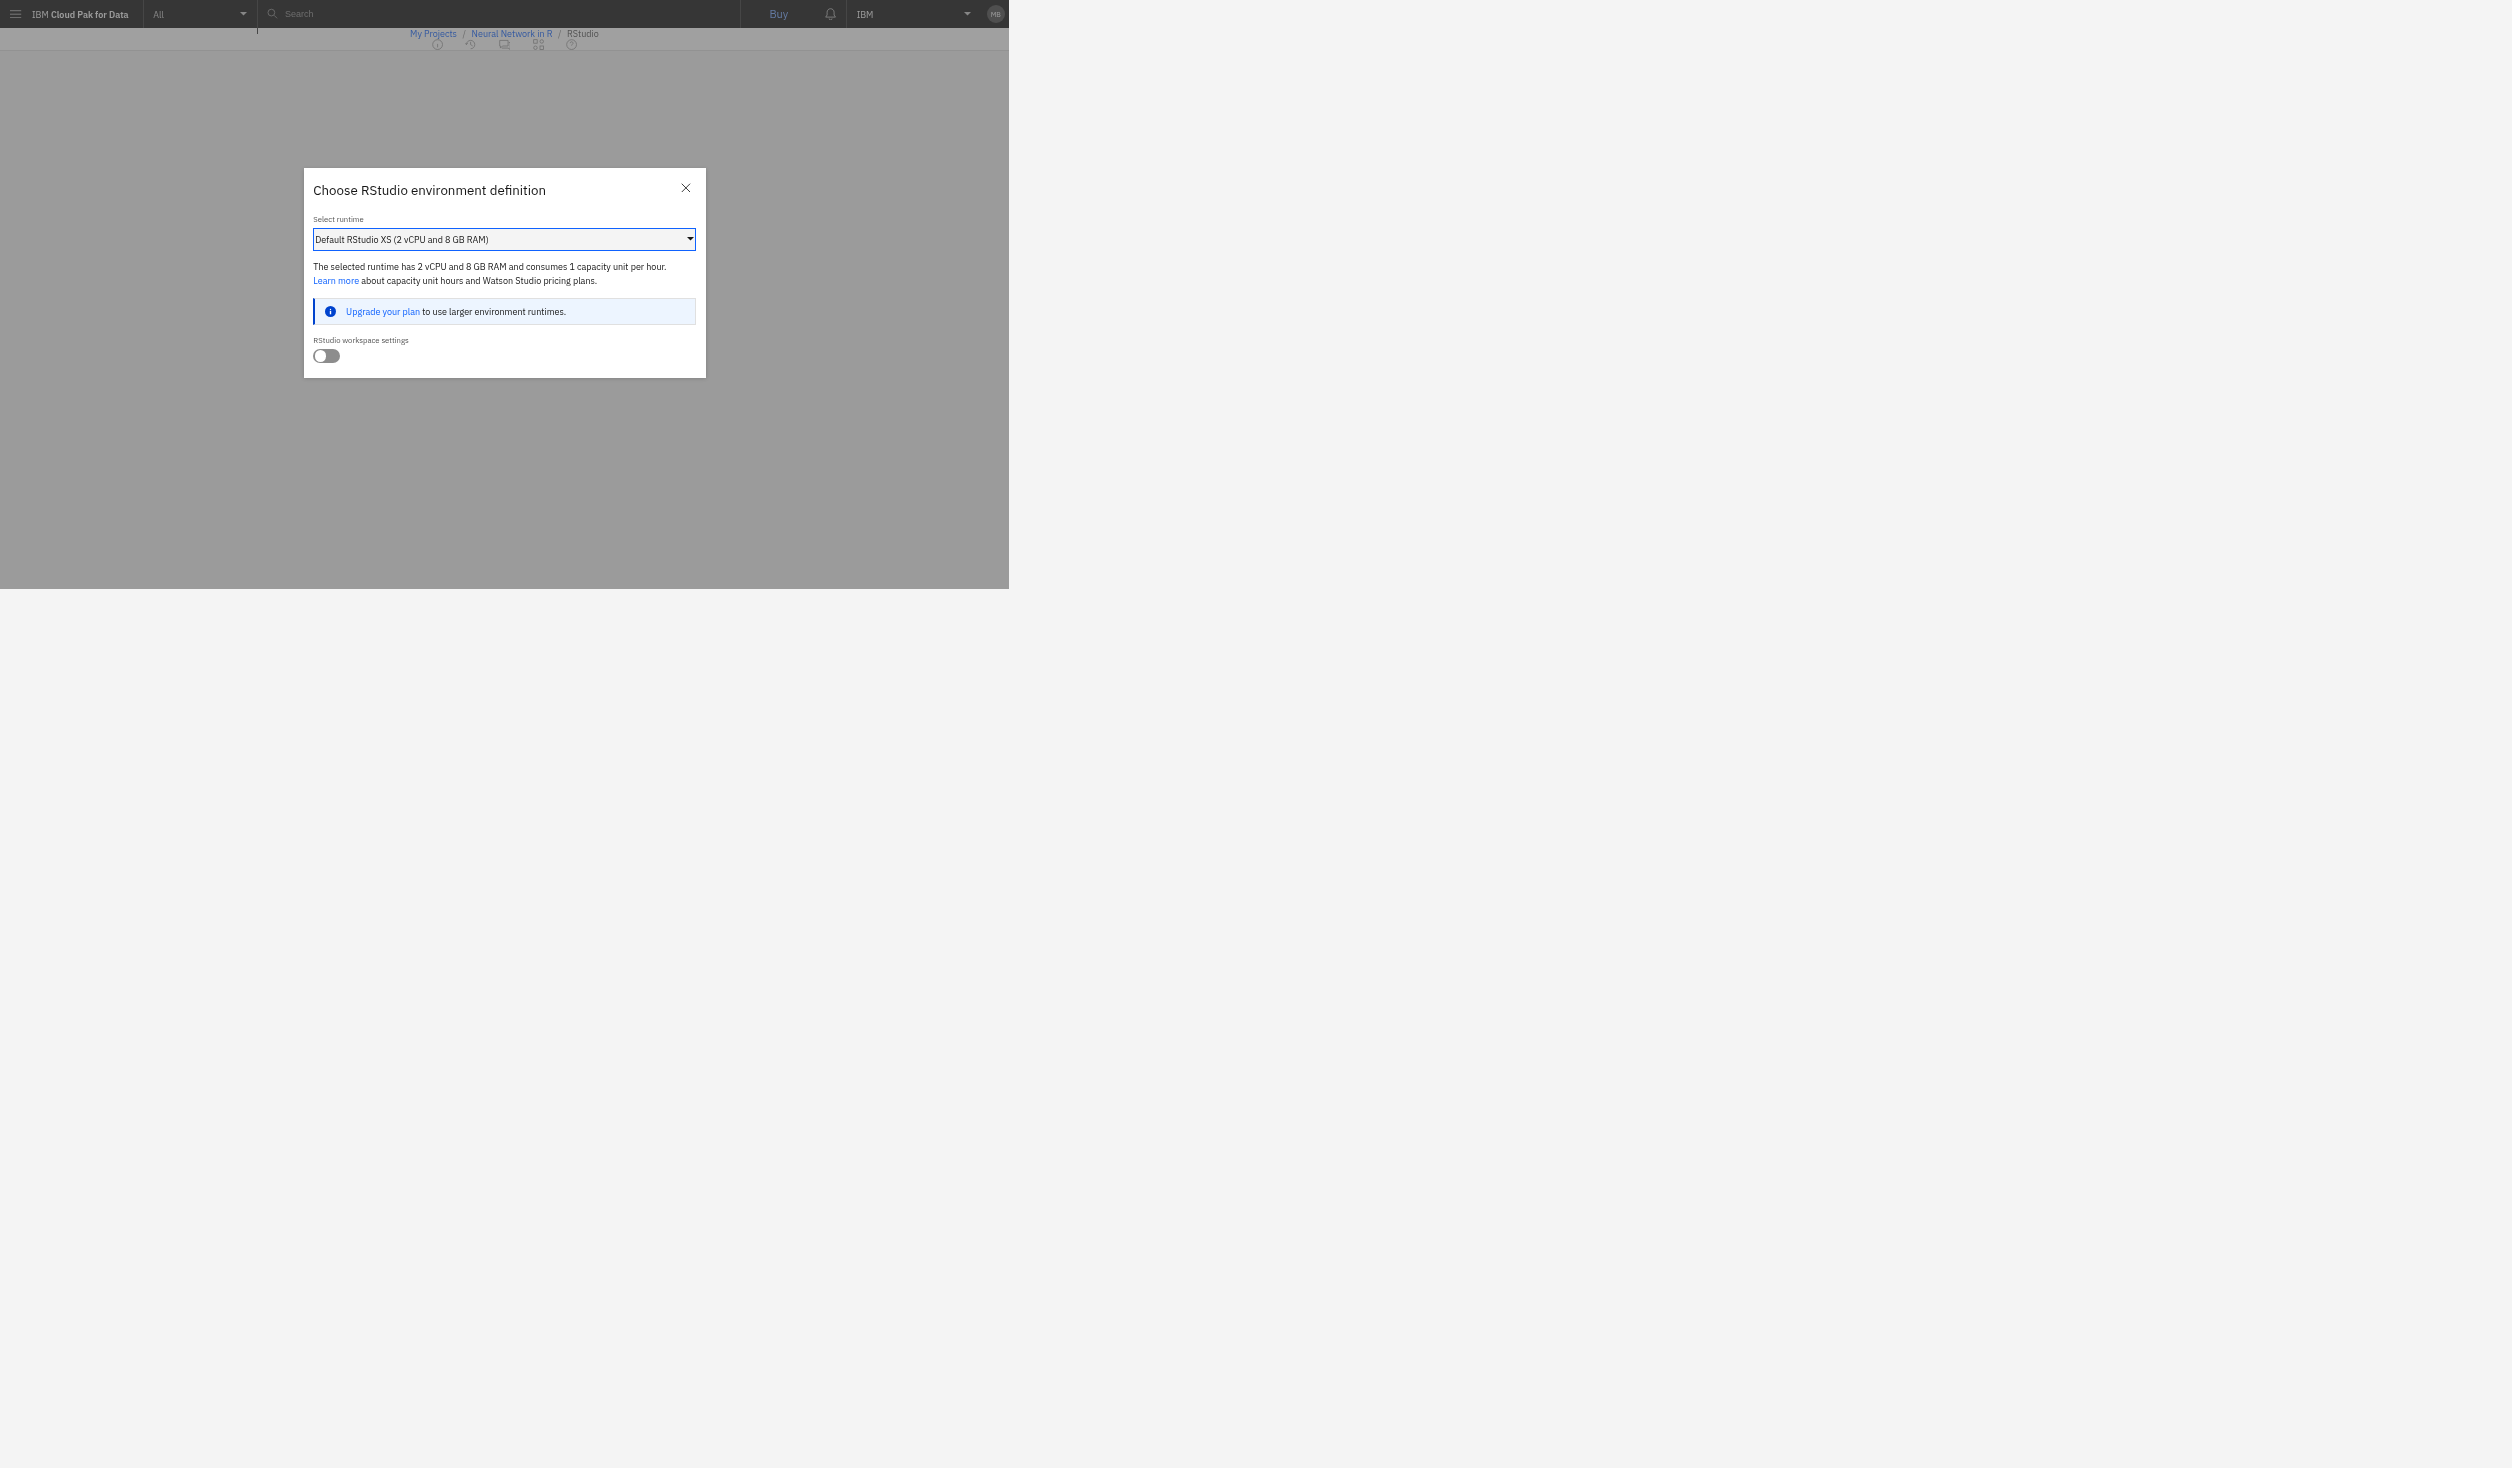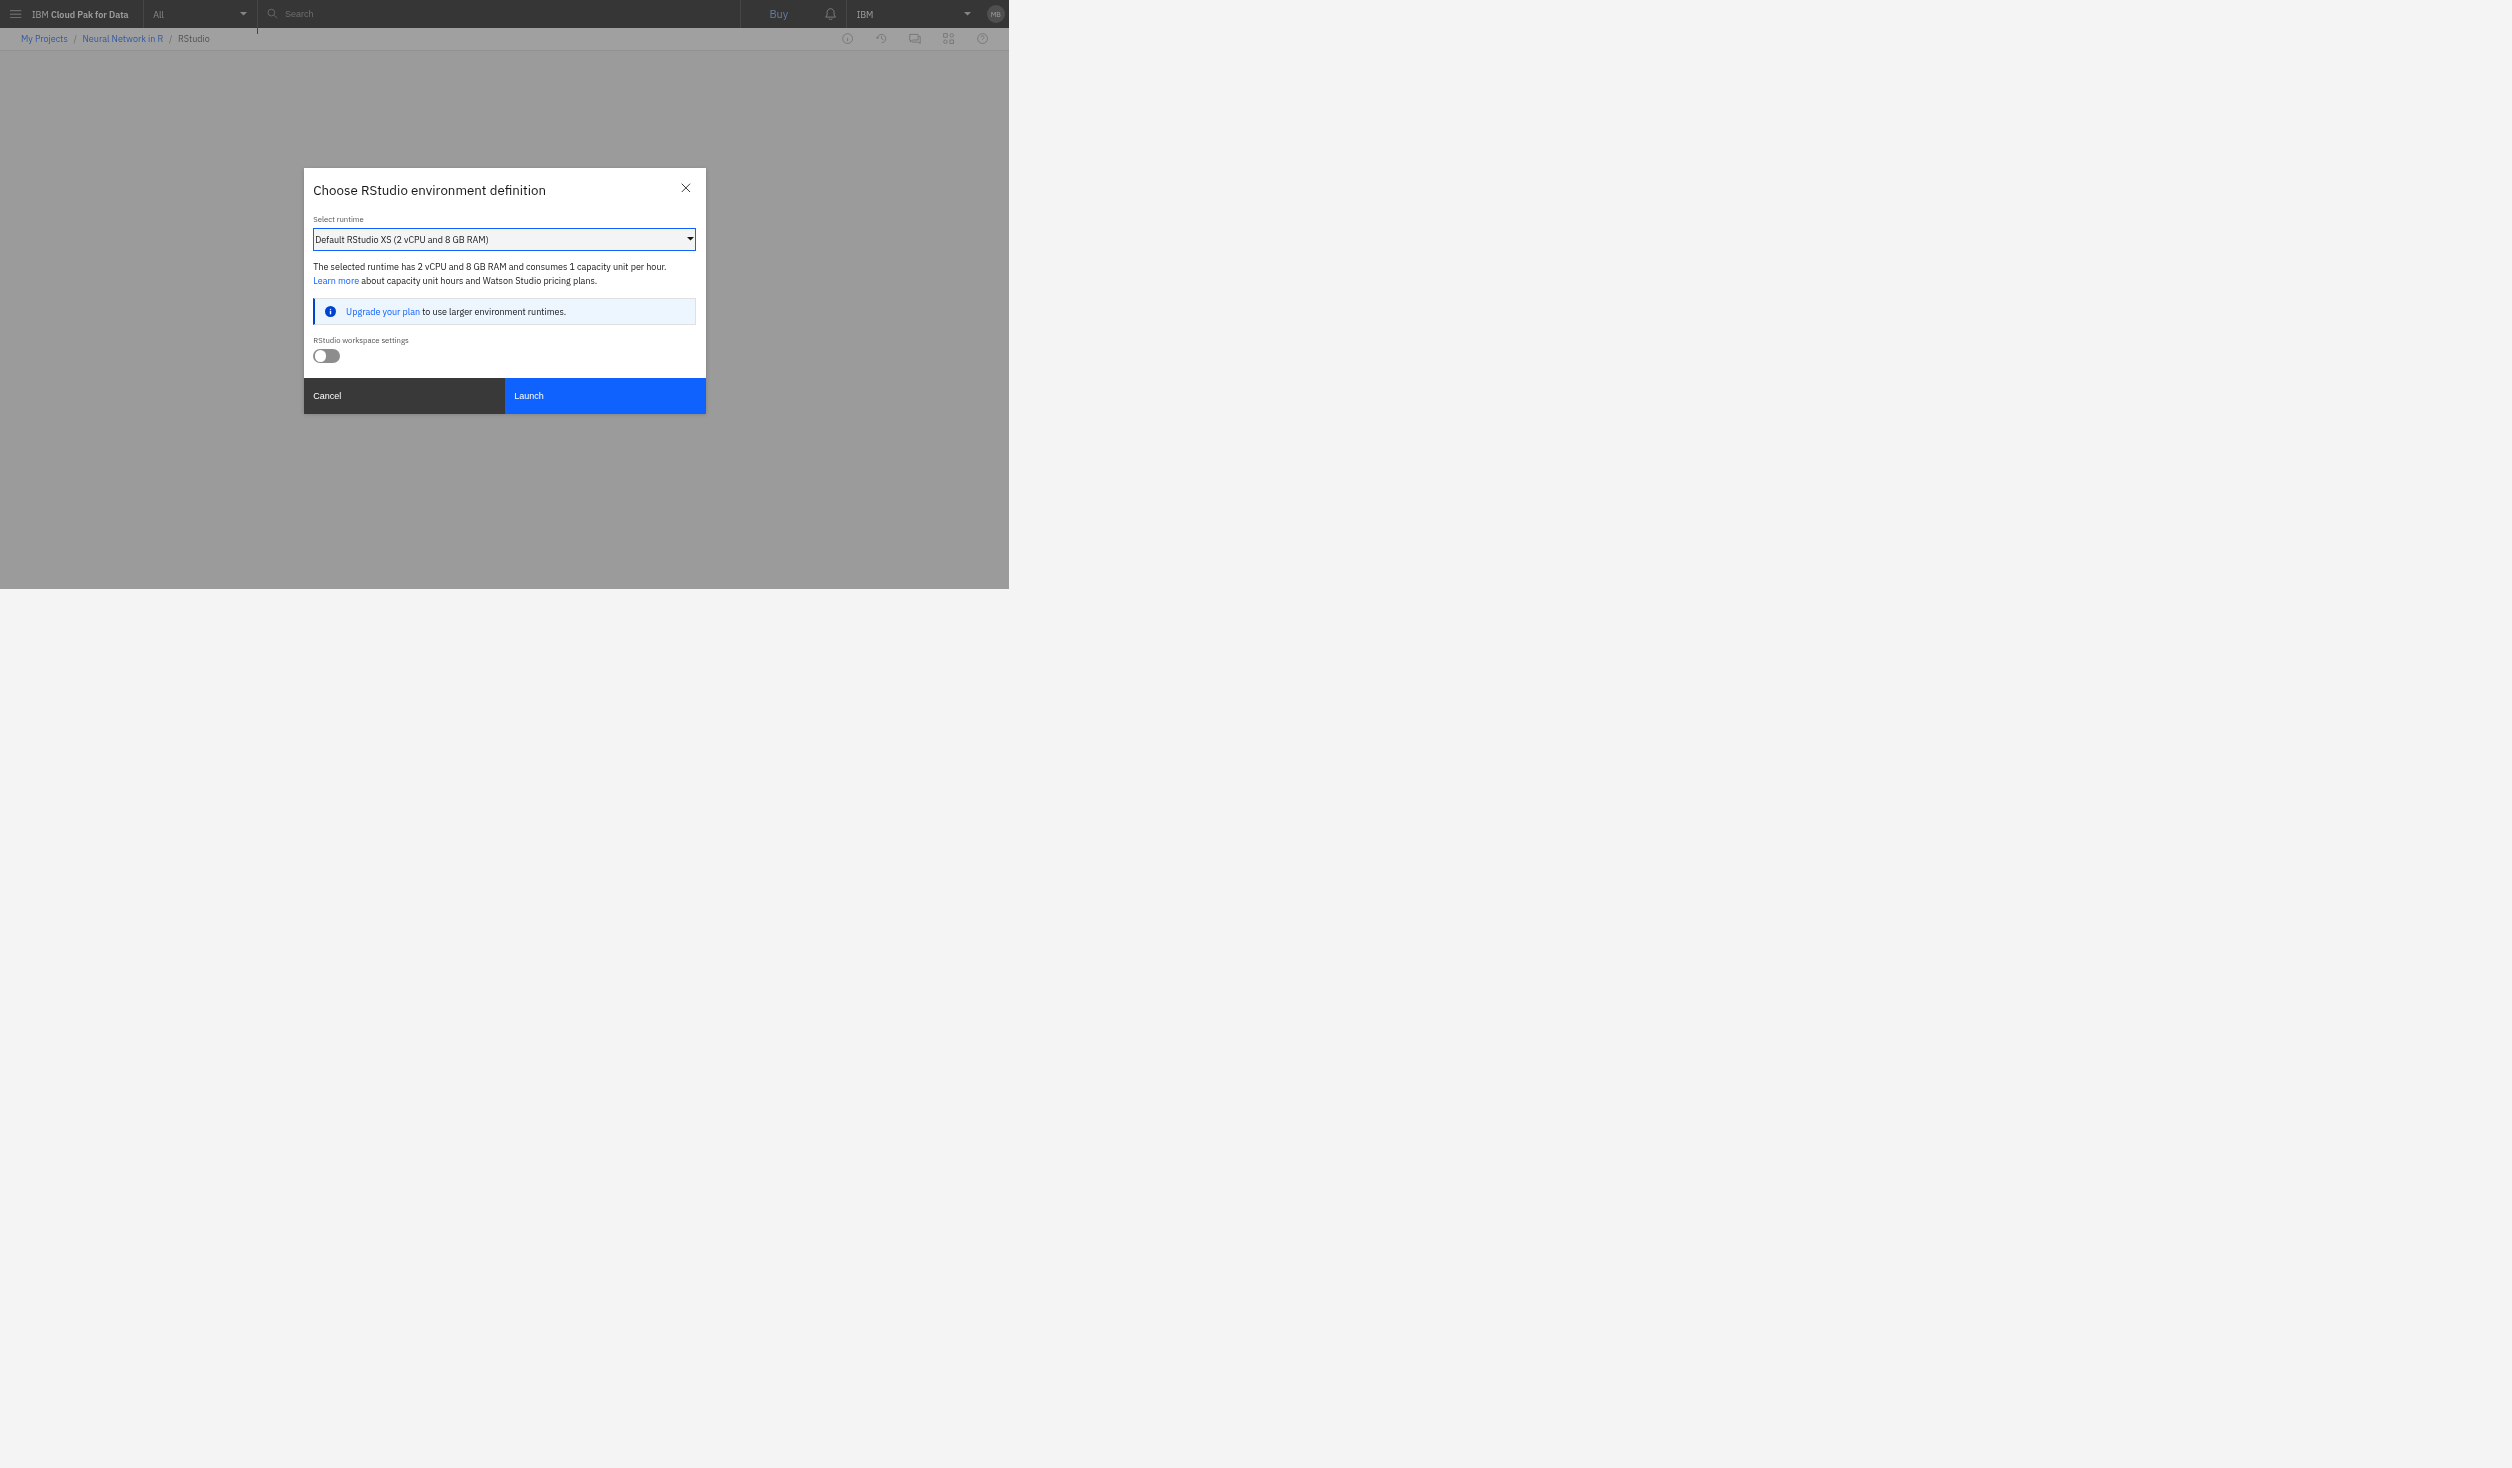--- a/index.html
+++ b/index.html
@@ -21,21 +21,21 @@
     .topbar-search input::placeholder { color: #8d8d8d; }
     .topbar-right { display: flex; align-items: center; height: 28px; }
     .buy-btn { height: 28px; padding: 0 28px; border-left: 0.7px solid #393939; display: flex; align-items: center; color: #78a9ff; font-size: 11px; cursor: pointer; }
     .bell-btn { width: 29.5px; height: 28px; display: flex; align-items: center; justify-content: center; cursor: pointer; }
     .bell-btn svg { stroke: #c6c6c6; fill: none; }
     .account-dd { height: 28px; border-left: 0.7px solid #393939; display: flex; align-items: center; padding: 0 9.8px; gap: 91px; color: #f4f4f4; font-size: 9px; cursor: pointer; }
     .account-dd svg { fill: #c6c6c6; }
     .avatar { width: 18px; height: 18px; border-radius: 50%; background: #4c4c4c; color: #f4f4f4; display: flex; align-items: center; justify-content: center; font-size: 7px; margin: 0 4.2px 0 5.6px; cursor: pointer; }
 
     
-    .subheader { height: 22.5px; background: #fff; border-bottom: 0.7px solid #e0e0e0; display: flex; align-items: center; padding: 0 21px 0 21px; justify-content: space-between; }
+    .subheader { height: 22.5px; background: #fff; border-bottom: 0.7px solid #e0e0e0; display: flex; align-items: center; padding: 0 21px 0 21px; justify-content: space-between; flex-direction: column; }
     .breadcrumbs { display: flex; align-items: center; font-size: 9px; gap: 5.6px; }
     .breadcrumbs a { color: #0f62fe; text-decoration: none; cursor: pointer; }
     .breadcrumbs .sep { color: #8d8d8d; }
     .breadcrumbs .current { color: #525252; }
     .sub-actions { display: flex; align-items: center; gap: 22.5px; }
     .sub-icon { width: 11.2px; height: 11.2px; display: flex; align-items: center; justify-content: center; cursor: pointer; }
     .sub-icon svg { stroke: #8d8d8d; fill: none; }
 
     
     .scrim { position: absolute; inset: 0; background: rgba(82,82,82,0.55); }
@@ -191,22 +191,14 @@
       </div>
       <div class="info-text">
         <a>Upgrade your plan</a><span> to use larger environment runtimes.</span>
       </div>
     </div>
     <div class="toggle-wrap">
       <div class="field-label">RStudio workspace settings</div>
       <div class="toggle"></div>
     </div>
   </div>
-  <div class="modal-footer">
-    <button class="btn btn-cancel">
-      <span>Cancel</span>
-    </button>
-    <button class="btn btn-launch">
-      <span>Launch</span>
-    </button>
-  </div>
 </div>
 
 
 </body></html>

